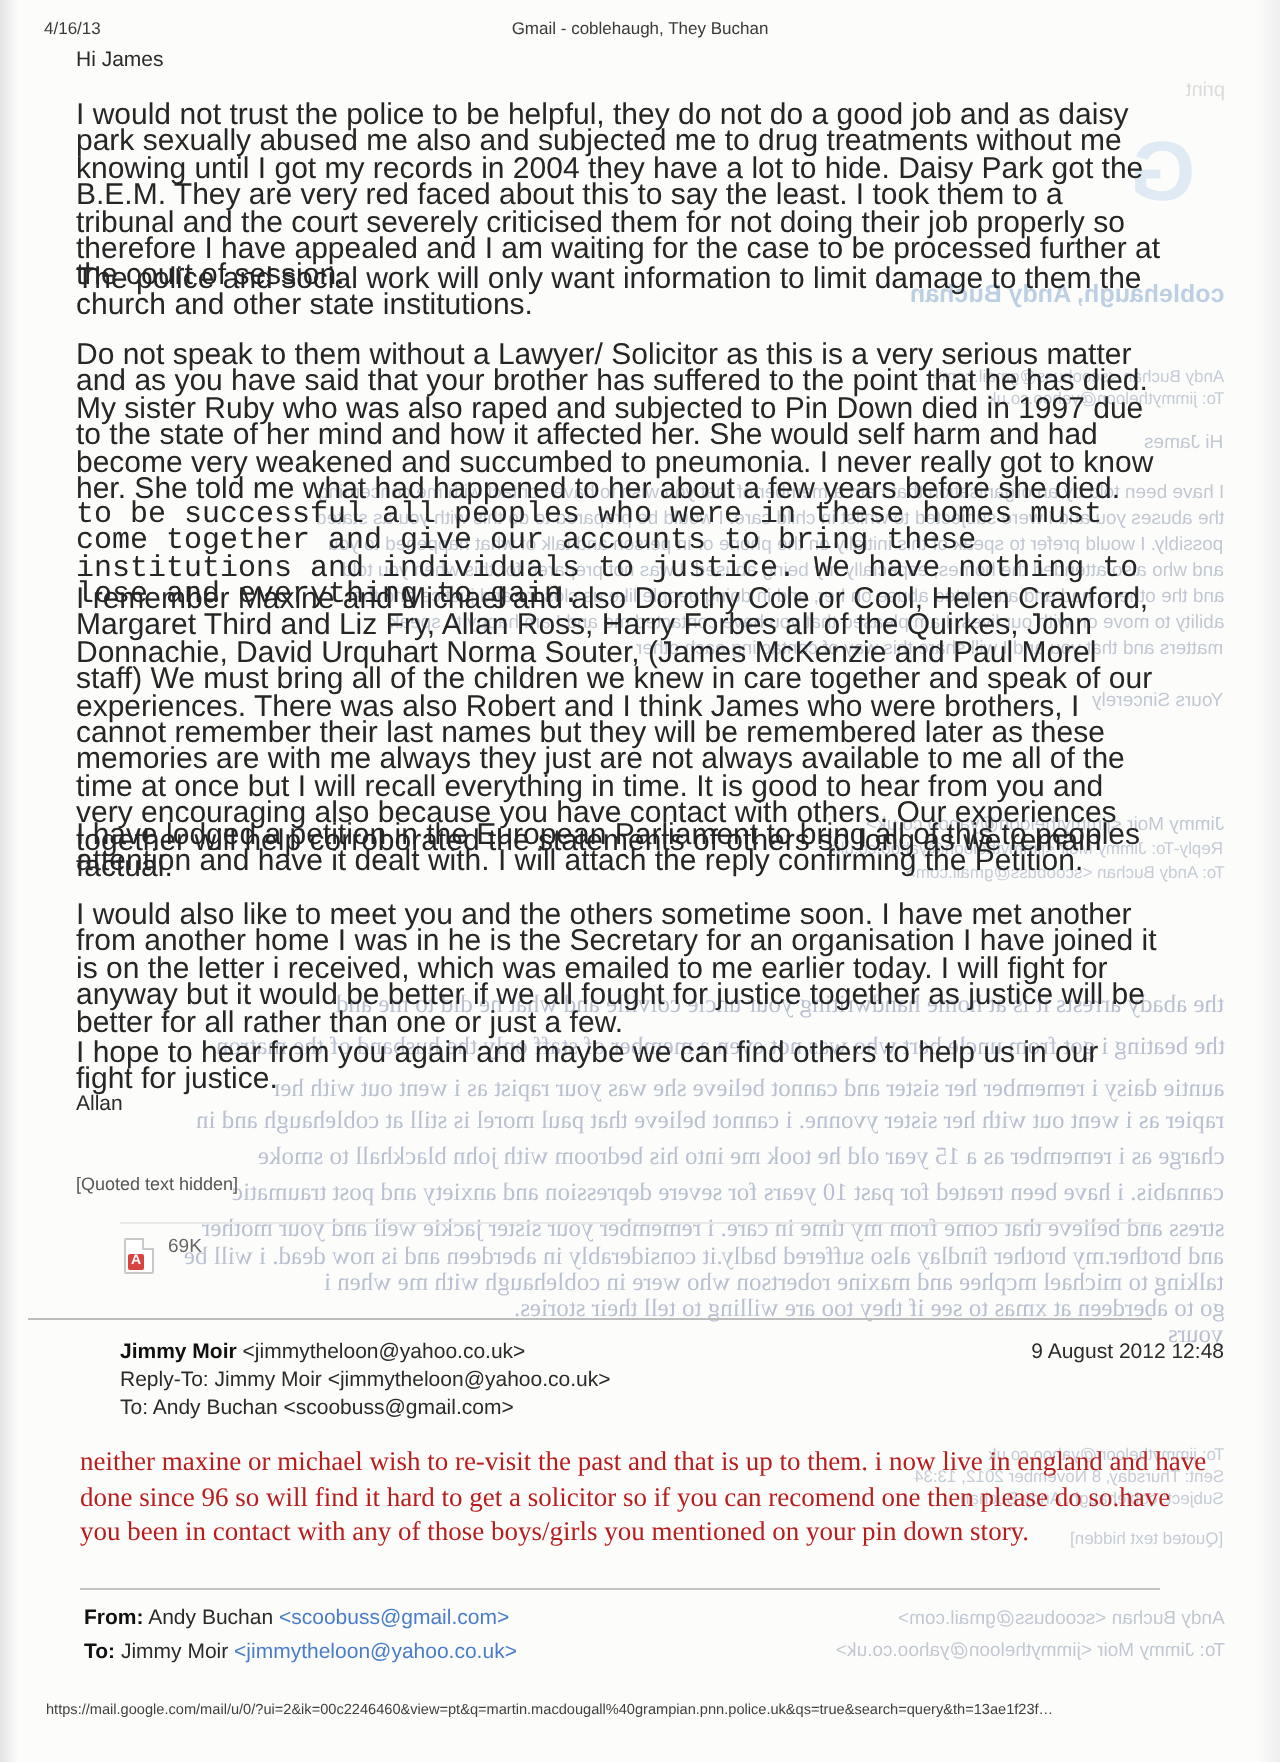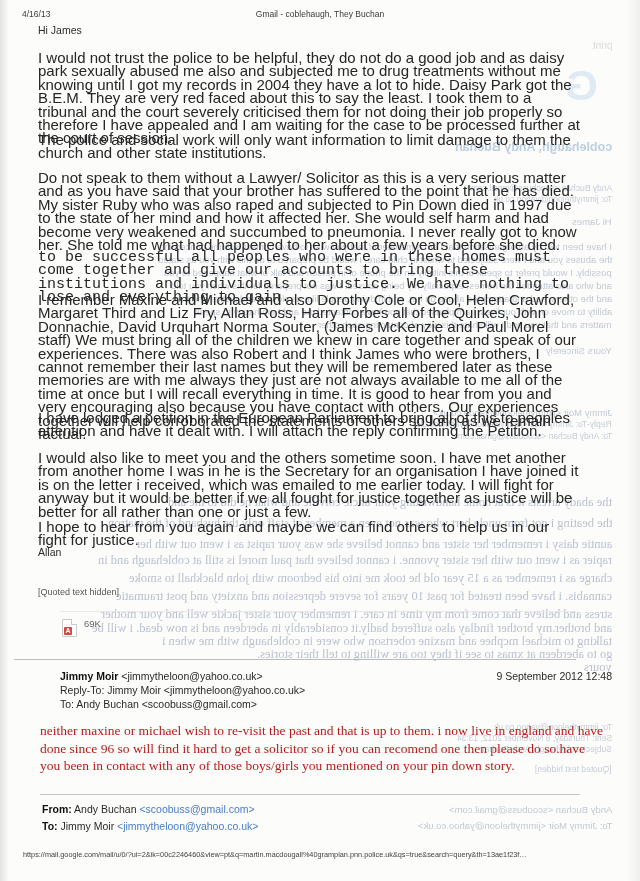--- a/index.html
+++ b/index.html
@@ -119,21 +119,21 @@
 <div class="abs attach">
   <div class="pdf-icon"></div>
   <div>
     <div class="attach-size">69K</div>
   </div>
 </div>
 
 <div class="abs rule1"></div>
 
 <div class="abs m2-sender"><b>Jimmy Moir</b><span> &lt;jimmytheloon@yahoo.co.uk&gt;</span></div>
-<div class="abs m2-date">9 September 2012 12:48</div>
+<div class="abs m2-date">9 August 2012 12:48</div>
 <div class="abs m2-replyto">Reply-To: Jimmy Moir &lt;jimmytheloon@yahoo.co.uk&gt;</div>
 <div class="abs m2-to">To: Andy Buchan &lt;scoobuss@gmail.com&gt;</div>
 
 <div class="abs m2-body">neither maxine or michael wish to re-visit the past and that is up to them. i now live in england and have done since 96 so will find it hard to get a solicitor so if you can recomend one then please do so.have you been in contact with any of those boys/girls you mentioned on your pin down story.</div>
 
 <div class="abs rule2"></div>
 
 <div class="abs q-from">
   <b>From:</b><span> Andy Buchan </span><span class="link">&lt;scoobuss@gmail.com&gt;</span>
 </div>

